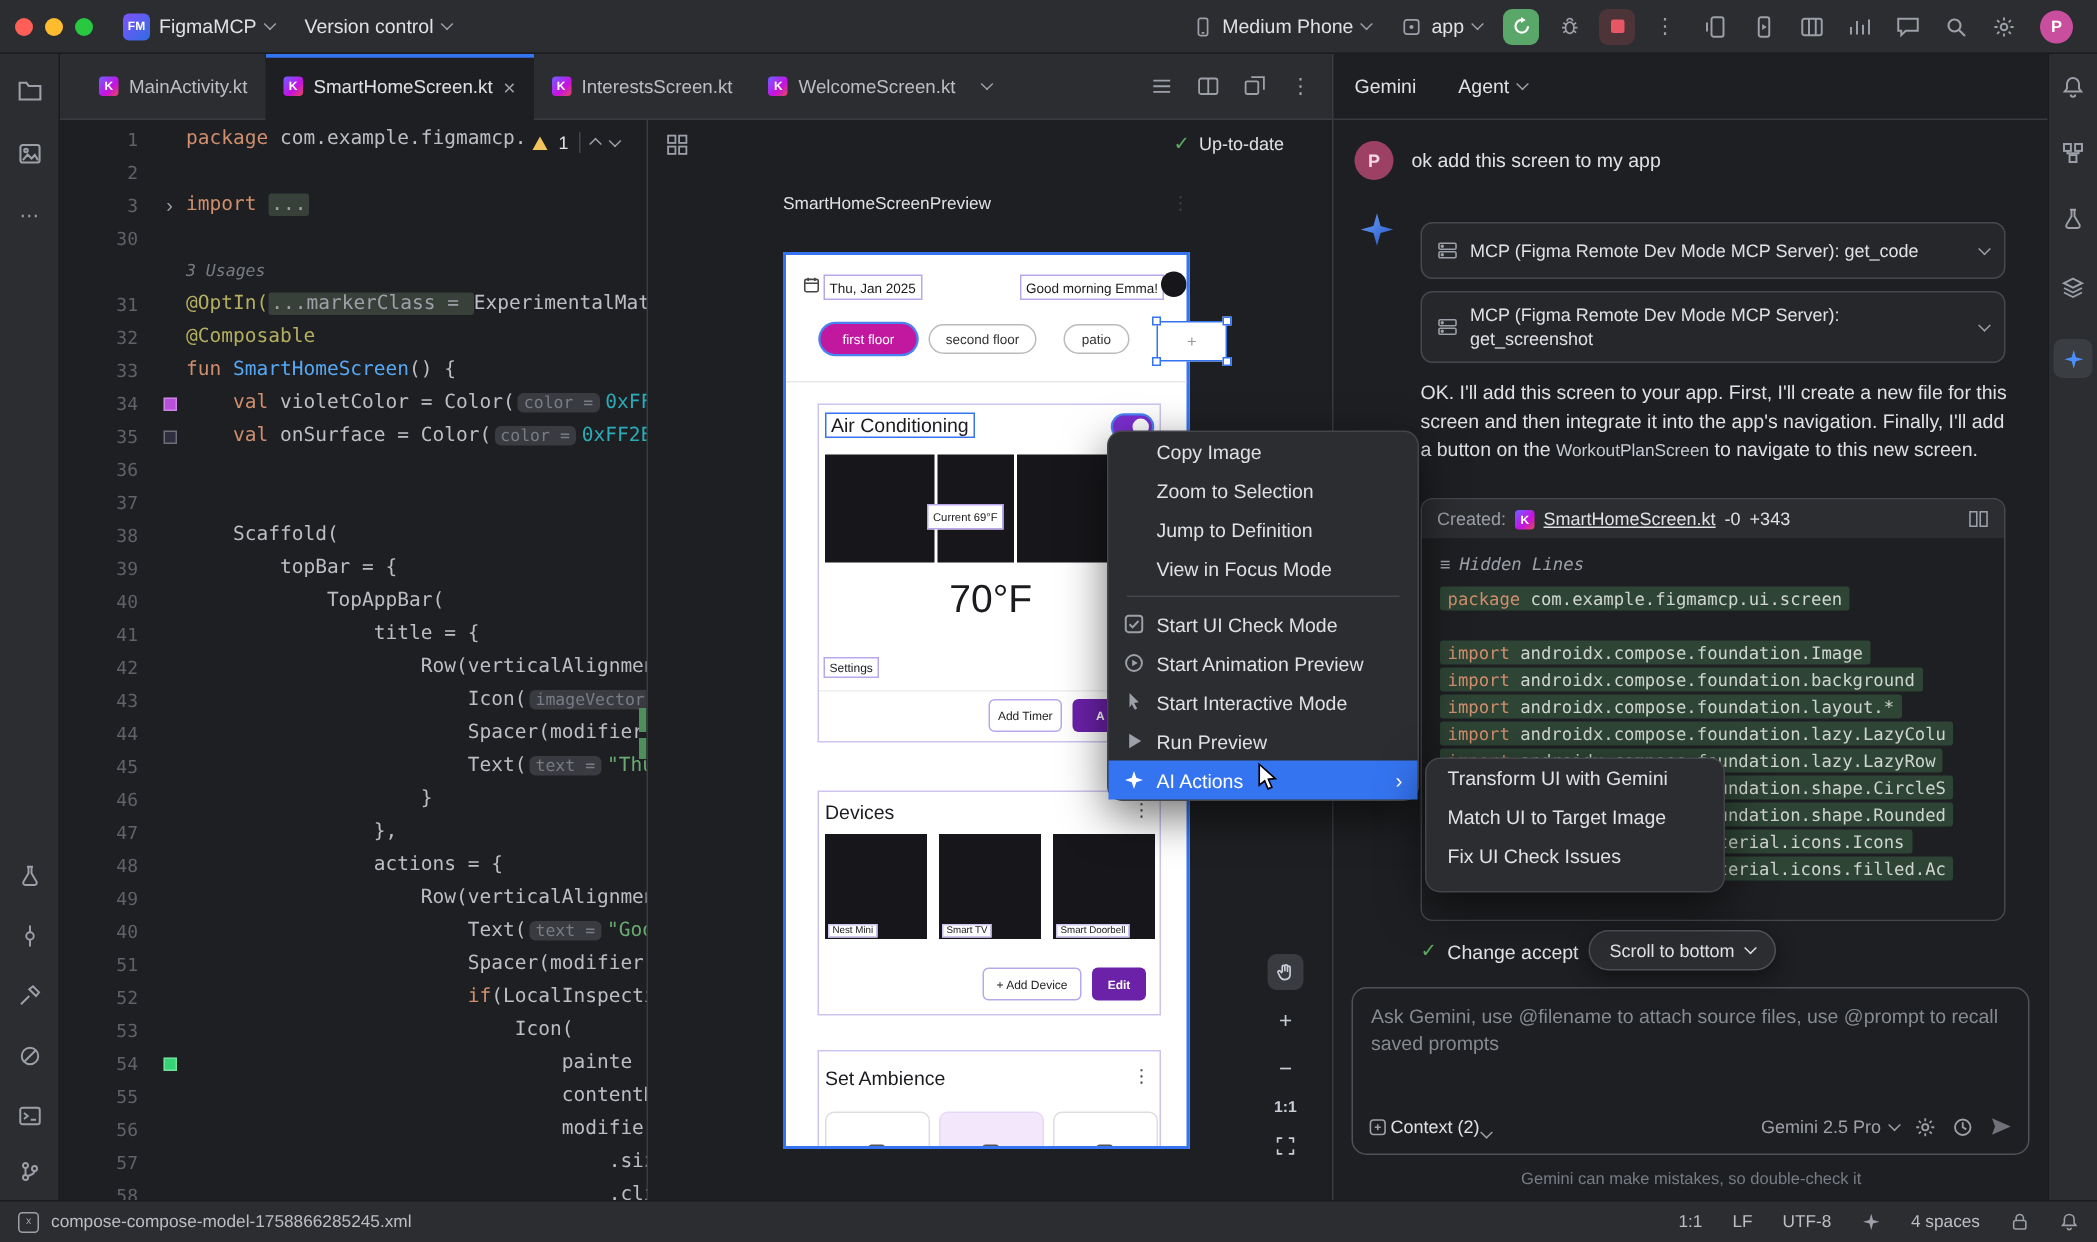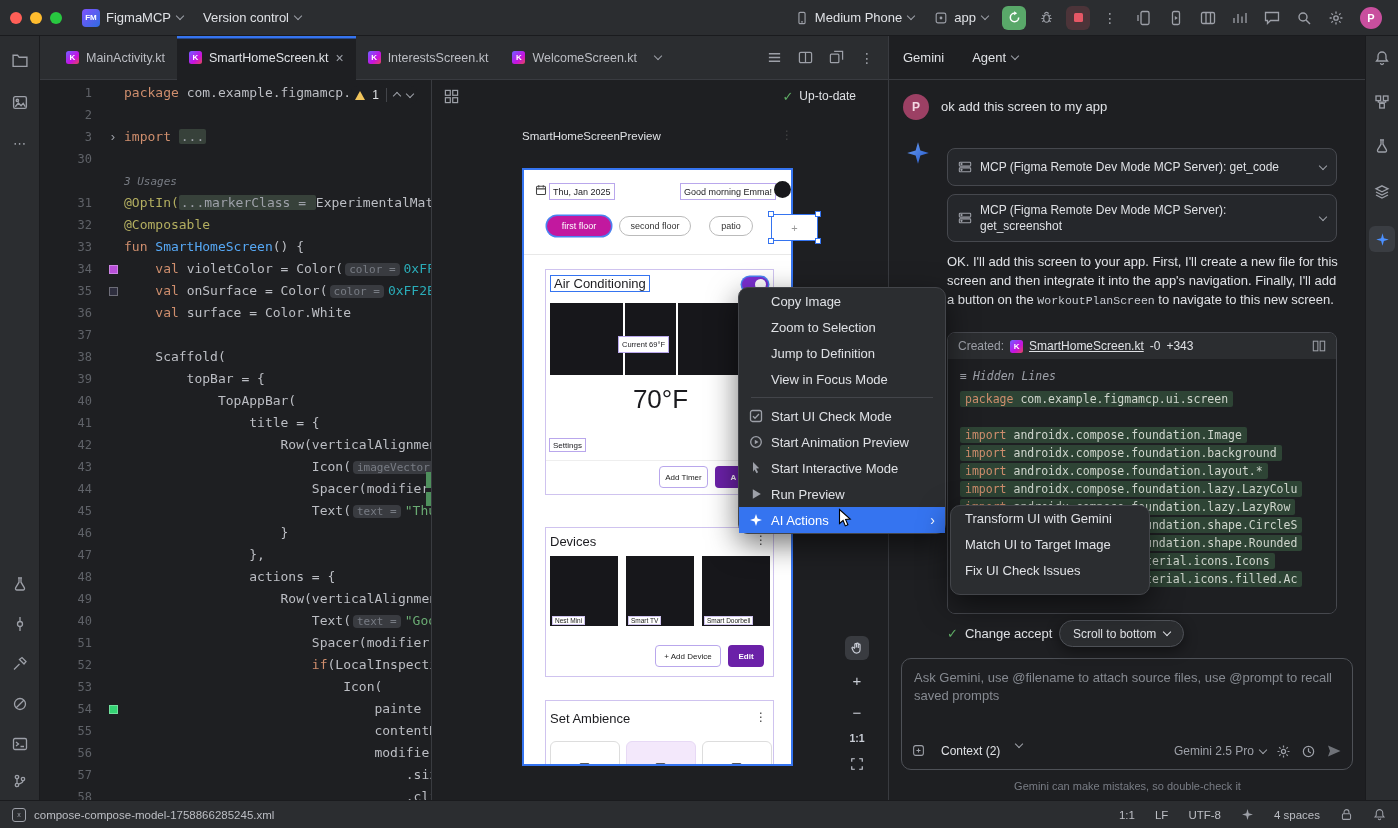--- a/index.html
+++ b/index.html
@@ -110,39 +110,39 @@
 .g-tab{display:flex;align-items:center;gap:6px;font-size:13px;color:#dfe1e5}
 .msg-avatar{position:absolute;left:14px;top:58px;width:26px;height:26px;border-radius:50%;background:#9c4064;color:#f3d7e2;
   display:flex;align-items:center;justify-content:center;font-size:12px;font-weight:bold}
 .user-msg{position:absolute;left:52px;top:63px;font-size:13px;color:#dfe1e5}
 .spark-msg{position:absolute;left:16px;top:104px}
 .mcp-card{position:absolute;left:58px;width:390px;border:1px solid #46484e;border-radius:8px;background:#25272b;
   display:flex;align-items:center;padding:0 10px;gap:8px;font-size:12px;color:#dfe1e5}
 .mcp-text{max-width:318px;line-height:16px}
 .mcp-card .chev{margin-left:auto;color:#9da0a8}
 .g-par{position:absolute;left:58px;top:216px;width:392px;font-size:13px;line-height:19px;color:#dfe1e5}
-.inline-code{font-family:Liberation Mono, monospace;font-size:11.5px;color:#c8ccd4}
+.inline-code{font-family:Liberation Sans, sans-serif;font-size:11.5px;color:#c8ccd4}
 .code-card{position:absolute;left:58px;top:296px;width:390px;height:282px;border:1px solid #46484e;border-radius:8px;overflow:hidden}
 .cc-head{height:26px;background:#2b2d30;display:flex;align-items:center;gap:6px;padding:0 10px;font-size:12px}
 .cc-file{color:#dfe1e5;text-decoration:underline}
 .cc-diffnum{color:#dfe1e5}
 .cc-head .ico{margin-left:auto}
 .cc-body{height:256px;background:#1e1f22;padding:8px 12px;font-family:"DejaVu Sans Mono",monospace;font-size:11.5px}
 .hidden-row{color:#9da0a8;font-style:italic;display:flex;gap:6px;align-items:center;height:18px;margin-bottom:6px}
 .gline{height:18px;line-height:16px;white-space:pre}
 .gchip{background:#2e4435;border-radius:2px;padding:1px 5px;color:#cfd5cd}
 .change-row{position:absolute;left:58px;top:590px;display:flex;align-items:center;gap:7px;font-size:13px;color:#dfe1e5}
 .scroll-pill{position:absolute;left:170px;top:584px;height:27px;padding:0 13px;border-radius:14px;background:#2b2d30;
   border:1px solid #4e5157;display:flex;align-items:center;gap:8px;font-size:12px;color:#dfe1e5;box-shadow:0 4px 14px rgba(0,0,0,.45);z-index:20}
 .g-input{position:absolute;left:12px;top:622px;width:452px;height:112px;border:1px solid #4e5157;border-radius:10px;display:flex;flex-direction:column}
 .g-input textarea{flex:1;background:transparent;border:none;outline:none;resize:none;padding:10px 12px;
   font-family:"Liberation Sans","DejaVu Sans",sans-serif;font-size:13px;color:#dfe1e5;line-height:18px}
 .g-input textarea::placeholder{color:#868a91}
 .g-controls{height:36px;display:flex;align-items:center;padding:0 10px;gap:10px}
-.ctx-chip{display:flex;align-items:flex-start;gap:16px;font-size:12px;color:#dfe1e5}
+.ctx-chip{display:flex;align-items:flex-end;gap:2px;font-size:12px;color:#dfe1e5}
 .model-sel{margin-left:auto;display:flex;align-items:center;gap:6px;font-size:12px;color:#9da0a8}
 .g-disclaimer{position:absolute;left:0;top:744px;width:477px;text-align:center;font-size:11px;color:#787c84}
 
 
 .statusbar{position:absolute;left:0;top:800px;width:1398px;height:28px;background:#2b2d30;border-top:1px solid #1a1b1e;
   display:flex;align-items:center;padding:0 12px;font-size:11.5px;color:#bcbec4}
 .sb-right{margin-left:auto;display:flex;align-items:center;gap:20px}
 .ftype{width:14px;height:14px;border:1px solid #9da0a8;border-radius:3px;display:flex;align-items:center;justify-content:center;font-size:7px;color:#9da0a8}
 </style>
 </head>
@@ -351,21 +351,21 @@
           <div class="eline"><span class="ln">1</span><span class="gslot"></span><span class="codetext"><span class="s-kw">package </span><span class="s-pl">com.example.figmamcp.u</span></span></div>
           <div class="eline"><span class="ln">2</span><span class="gslot"></span><span class="codetext"></span></div>
           <div class="eline"><span class="ln">3</span><span class="gslot"><span class="foldarrow">›</span></span><span class="codetext"><span class="s-kw">import </span><span class="s-fold">...</span></span></div>
           <div class="eline"><span class="ln">30</span><span class="gslot"></span><span class="codetext"></span></div>
           <div class="eline"><span class="ln"></span><span class="gslot"></span><span class="codetext"><span class="usages">3 Usages</span></span></div>
           <div class="eline"><span class="ln">31</span><span class="gslot"></span><span class="codetext"><span class="s-ann">@OptIn(</span><span class="s-fold">...markerClass = </span><span class="s-pl">ExperimentalMateria</span></span></div>
           <div class="eline"><span class="ln">32</span><span class="gslot"></span><span class="codetext"><span class="s-ann">@Composable</span></span></div>
           <div class="eline"><span class="ln">33</span><span class="gslot"></span><span class="codetext"><span class="s-kw">fun </span><span class="s-fn">SmartHomeScreen</span><span class="s-pl">() {</span></span></div>
           <div class="eline"><span class="ln">34</span><span class="gslot"><span class="swatch" style="background: rgb(184, 79, 216);"></span></span><span class="codetext"><span class="s-pl">    </span><span class="s-kw">val </span><span class="s-pl">violetColor = Color(</span><span class="s-inlay">color =</span><span class="s-num">0xFFEB</span></span></div>
           <div class="eline"><span class="ln">35</span><span class="gslot"><span class="swatch" style="background: rgb(46, 46, 62);"></span></span><span class="codetext"><span class="s-pl">    </span><span class="s-kw">val </span><span class="s-pl">onSurface = Color(</span><span class="s-inlay">color =</span><span class="s-num">0xFF2E2</span></span></div>
-          <div class="eline"><span class="ln">36</span><span class="gslot"></span><span class="codetext"><span class="s-pl">    </span><span class="s-kw">val </span><span class="s-pl">surface = Color.White</span></span></div>
+          <div class="eline"><span class="ln">36</span><span class="gslot"></span></div>
           <div class="eline"><span class="ln">37</span><span class="gslot"></span><span class="codetext"></span></div>
           <div class="eline"><span class="ln">38</span><span class="gslot"></span><span class="codetext"><span class="s-pl">    Scaffold(</span></span></div>
           <div class="eline"><span class="ln">39</span><span class="gslot"></span><span class="codetext"><span class="s-pl">        topBar = {</span></span></div>
           <div class="eline"><span class="ln">40</span><span class="gslot"></span><span class="codetext"><span class="s-pl">            TopAppBar(</span></span></div>
           <div class="eline"><span class="ln">41</span><span class="gslot"></span><span class="codetext"><span class="s-pl">                title = {</span></span></div>
           <div class="eline"><span class="ln">42</span><span class="gslot"></span><span class="codetext"><span class="s-pl">                    Row(verticalAlignmen</span></span></div>
           <div class="eline"><span class="ln">43</span><span class="gslot"></span><span class="codetext"><span class="s-pl">                        Icon(</span><span class="s-inlay">imageVector</span></span></div>
           <div class="eline"><span class="ln">44</span><span class="gslot"></span><span class="codetext"><span class="s-pl">                        Spacer(modifier</span></span></div>
           <div class="eline"><span class="ln">45</span><span class="gslot"></span><span class="codetext"><span class="s-pl">                        Text(</span><span class="s-inlay">text =</span><span class="s-str">"Thu,</span></span></div>
           <div class="eline"><span class="ln">46</span><span class="gslot"></span><span class="codetext"><span class="s-pl">                    }</span></span></div>

